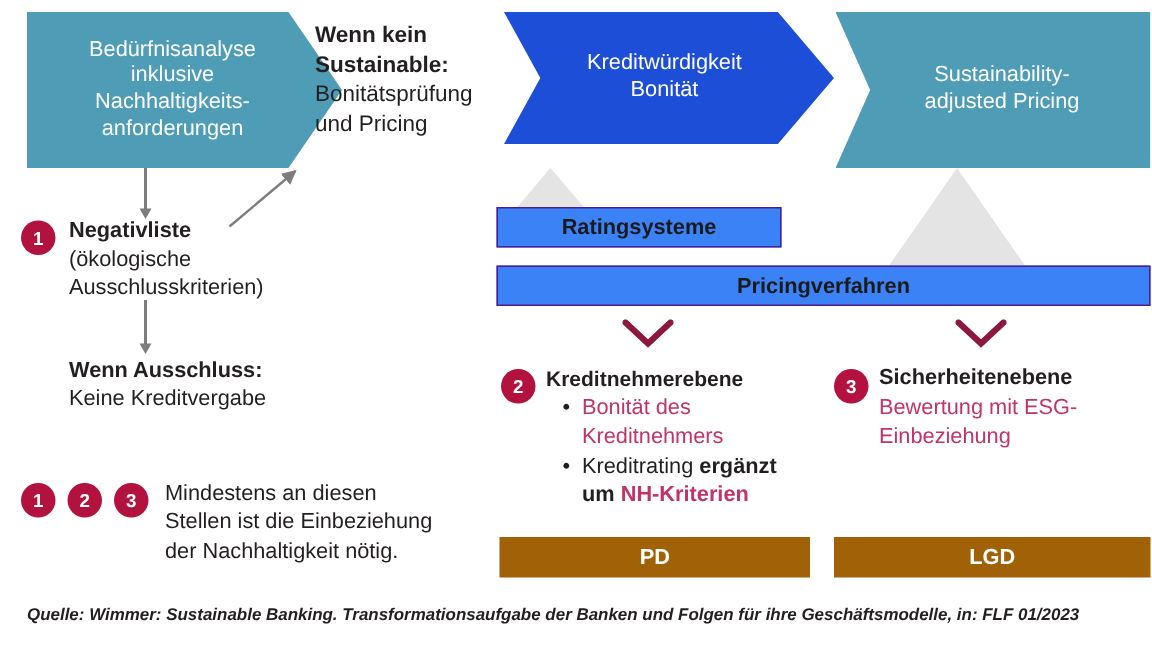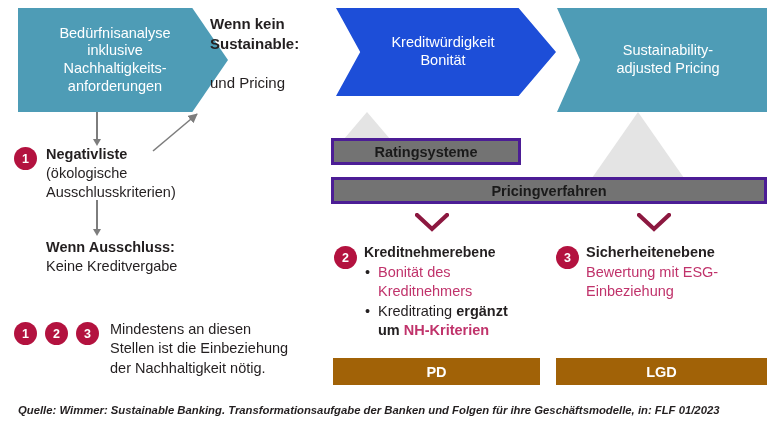--- a/index.html
+++ b/index.html
@@ -112,22 +112,22 @@
 
   
   .legend-badges { left: 14px; top: 322px; display: flex; gap: 8px; }
   .legend-text {
     left: 110px; top: 320px; width: 210px;
     font-size: 14.5px; line-height: 1.34; color: #231f20;
   }
 
   
   .gbox {
-    background: #737373;
-    border: 3px solid #4c1d95;
+    background: #3b82f6;
+    border: 1px solid #4c1d95;
     display: flex;
     align-items: center;
     justify-content: center;
     font-weight: bold;
     font-size: 14.5px;
     color: #1a1a1a;
     box-sizing: border-box;
   }
   .box-rating  { left: 331px; top: 138px; width: 190px; height: 27px; }
   .box-pricing { left: 331px; top: 177px; width: 436px; height: 27px; }
@@ -156,21 +156,21 @@
 
   
   .vchev { width: 34px; height: 19px; }
   .vchev-1 { left: 415px; top: 213px; }
   .vchev-2 { left: 637px; top: 213px; }
 
   
   .d2-badge { left: 334px; top: 246px; }
   .d2-head  { left: 364px; top: 244px; width: 190px;
               font-size: 14px; font-weight: bold; color: #231f20; }
-  .d2-list  { left: 364px; top: 263px; width: 200px;
+  .d2-list  { left: 374px; top: 263px; width: 200px;
               font-size: 14.5px; line-height: 1.30; color: #231f20; }
   .d2-list ul { margin: 0; padding-left: 14px; list-style: none; }
   .d2-list li { position: relative; margin: 0 0 1px 0; }
   .d2-list li::before {
     content: "\2022";
     position: absolute;
     left: -13px;
     top: 0;
     color: #231f20;
   }
@@ -232,21 +232,21 @@
   <div class="abs chev chev-3">
     <div>
       <span class="chev-label">Sustainability-</span>
       <span class="chev-label">adjusted Pricing</span>
     </div>
   </div>
 
   <div class="abs wka">
     <b>Wenn kein</b><br>
     <b>Sustainable:</b><br>
-    <br>
+    <span class="lite">Bonitätsprüfung</span><br>
     <span class="lite">und Pricing</span>
   </div>
 
   <div class="abs v-arrow arrow-a"></div>
   <div class="abs v-arrow arrow-b"></div>
 
   <svg class="abs diag-arrow" viewBox="0 0 54 46">
     <defs>
       <marker id="ah" markerWidth="7" markerHeight="7" refX="5.4" refY="3" orient="auto">
         <path d="M0,0 L6,3 L0,6 z" fill="#7d7d7d"></path>

